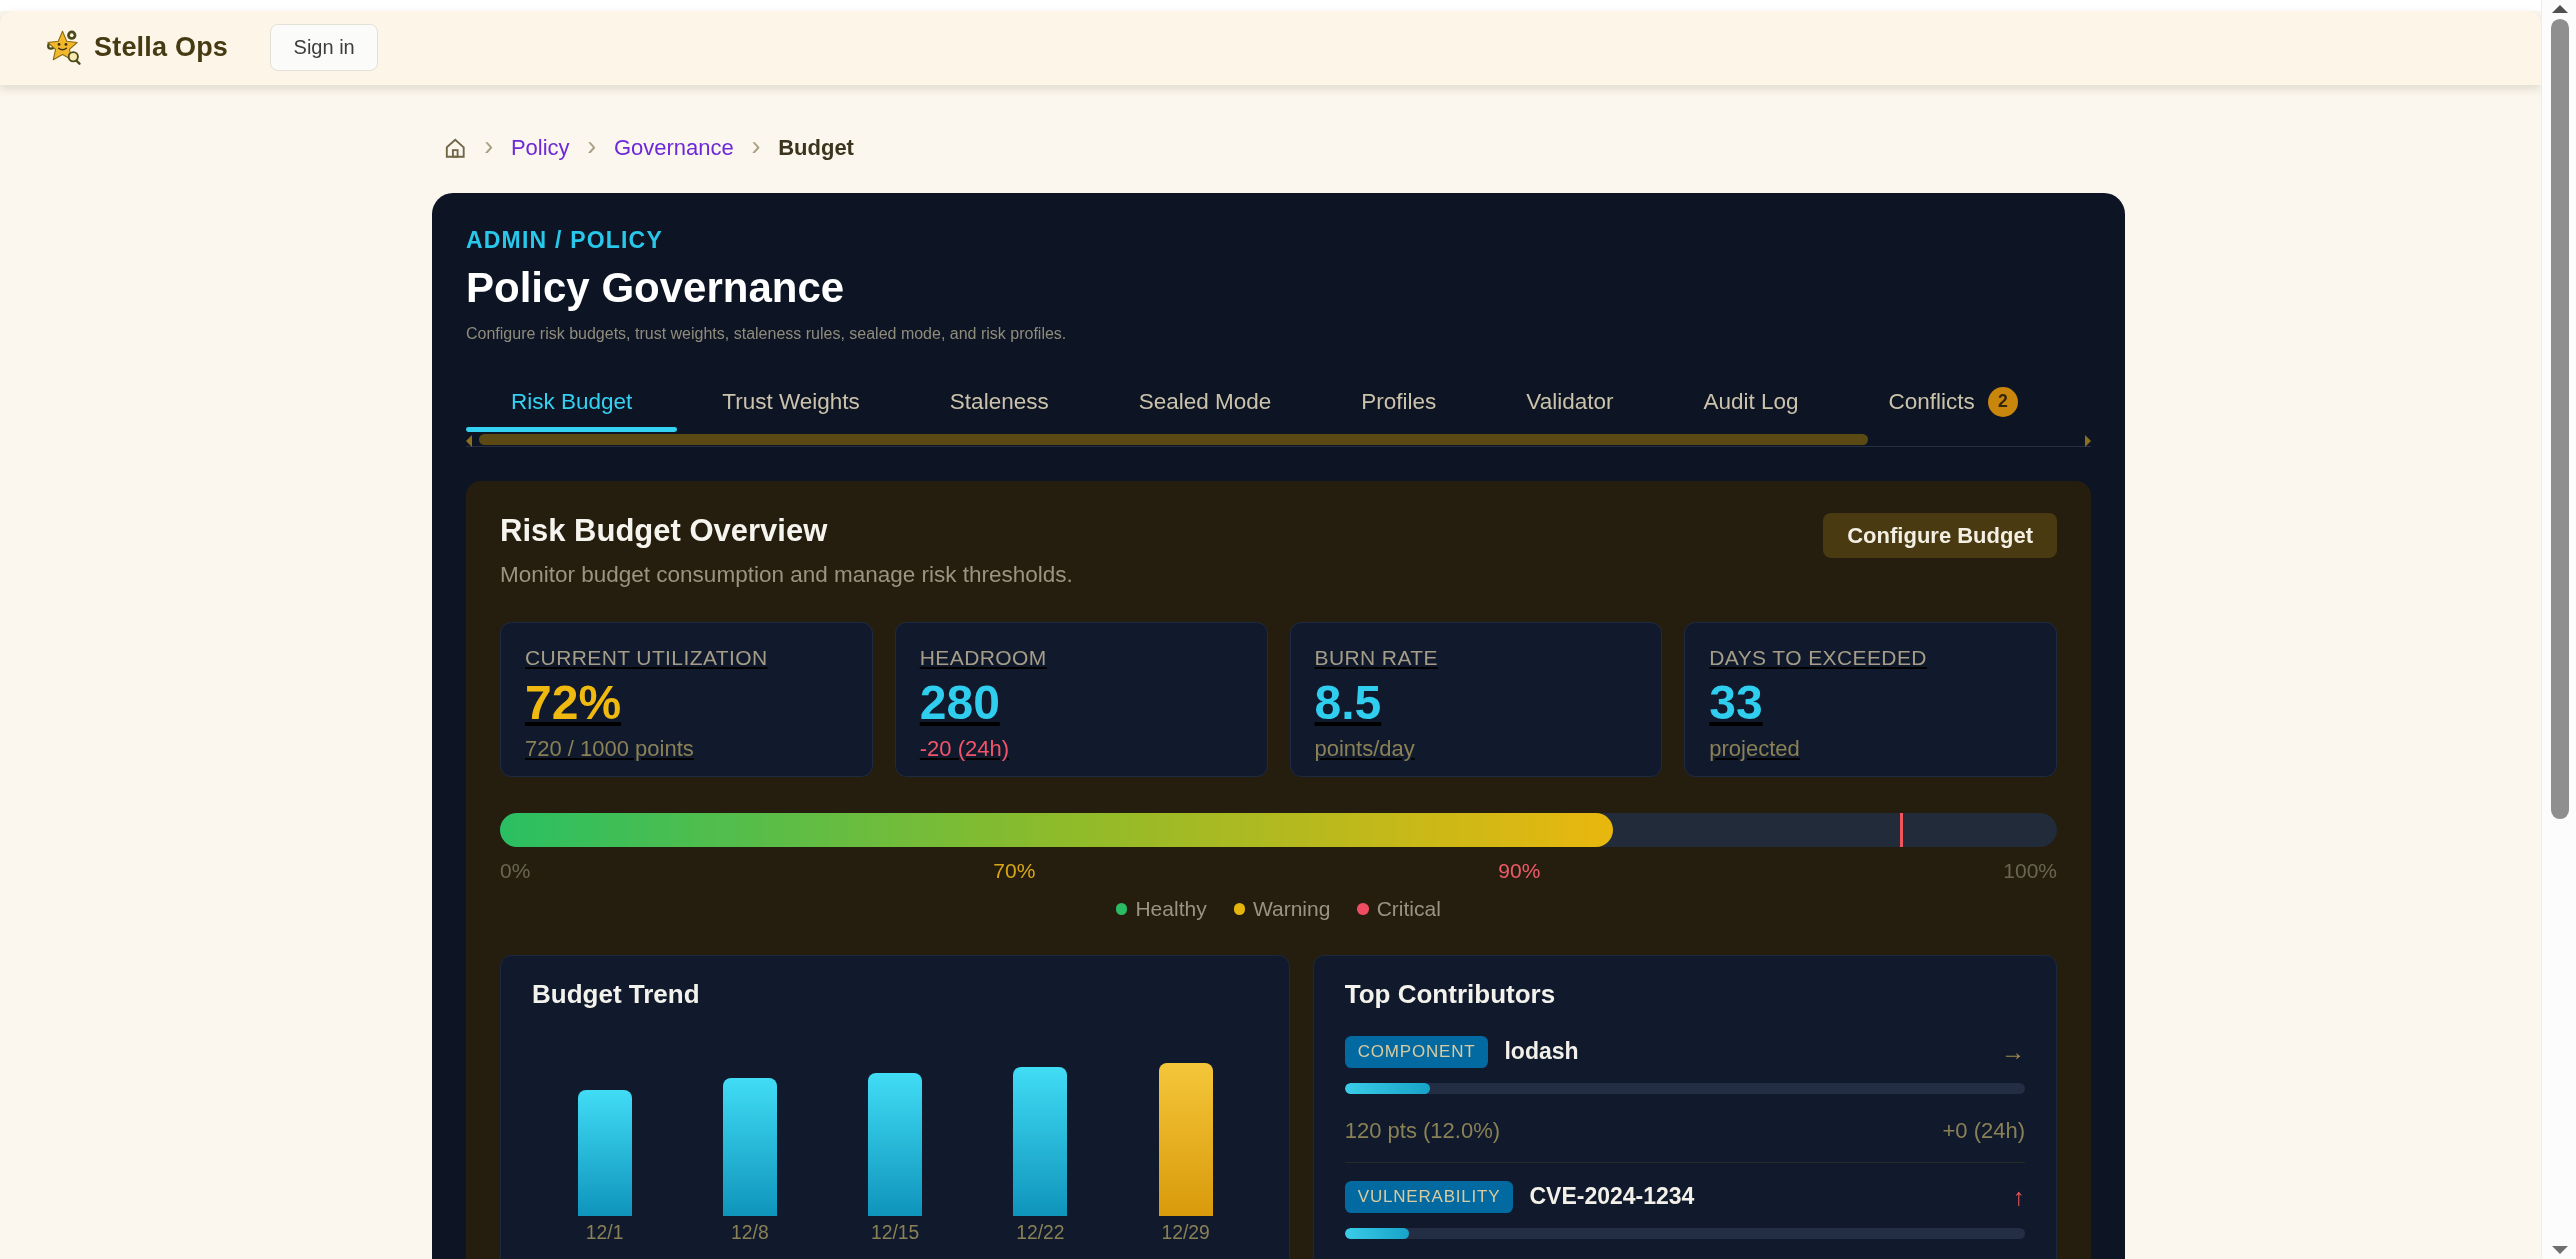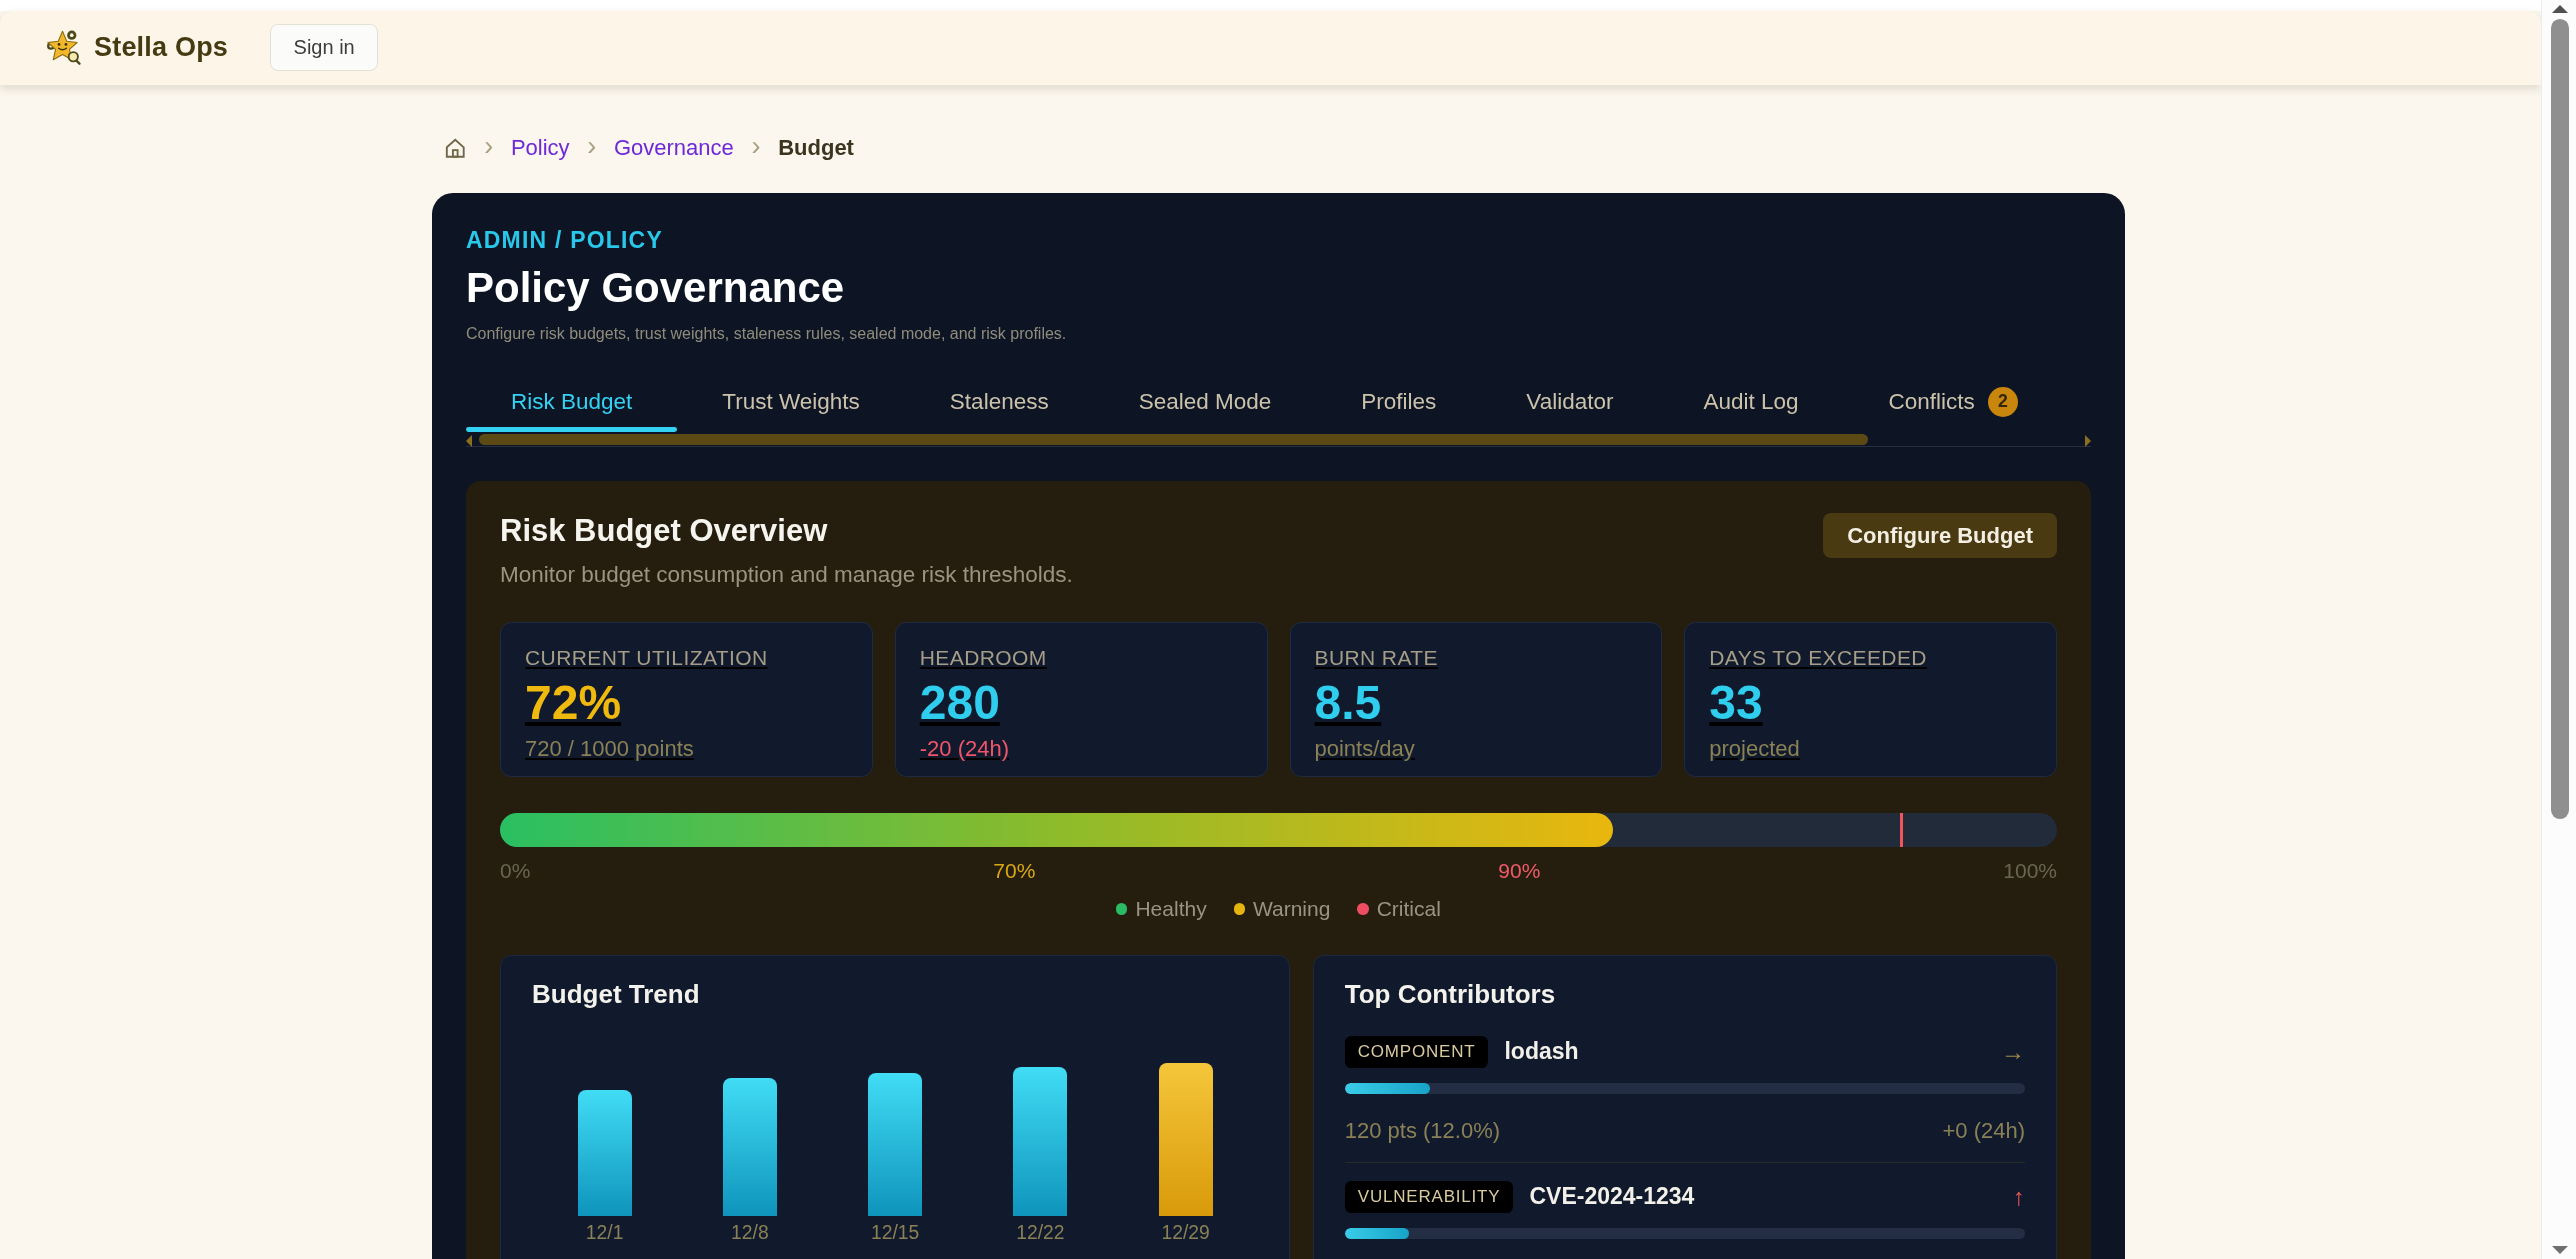--- a/index.html
+++ b/index.html
@@ -87,21 +87,21 @@
   
   .chart { margin-top:6.4px; height:200px; display:flex; align-items:flex-end; justify-content:space-around; }
   .bar { width:54px; border-radius:8px 8px 0 0; }
   .chart-labels { display:flex; justify-content:space-around; margin-top:6.4px; }
   .chart-labels span { font-size:19.3px; color:#8A8156; width:54px; text-align:center; }
 
   
   .contrib-list { margin-top:26px; }
   .contrib-item { padding:0; }
   .ci-head { display:flex; align-items:center; gap:16px; }
-  .ci-badge { background:#000000; color:#D9CBA0; font-size:17px; letter-spacing:0.8px; padding:6.4px 13px; border-radius:6.4px; }
+  .ci-badge { background:#0369a1; color:#D9CBA0; font-size:17px; letter-spacing:0.8px; padding:6.4px 13px; border-radius:6.4px; }
   .ci-name { font-size:23px; font-weight:600; color:#F2F0E9; }
   .ci-trend { margin-left:auto; font-size:24px; }
   .ci-bar { margin-top:14.5px; height:11.3px; background:#232E44; border-radius:5.6px; overflow:hidden; }
   .ci-fill { height:11.3px; border-radius:5.6px; background:linear-gradient(90deg,#3ACCE8,#17A3C8); }
   .ci-stats { margin-top:24px; display:flex; justify-content:space-between; font-size:22px; }
   .ci-divider { border:none; border-top:1.6px solid #272B26; margin:17.7px 0; }
 
   
   .vscroll { position:absolute; top:0; right:0; width:35px; height:1259px; background:#FCFCFC; border-left:1.6px solid #ECECEC; }
   .vs-thumb { position:absolute; top:19.3px; left:8.9px; width:17.7px; height:800px; background:#8F8F8F; border-radius:8.9px; }

